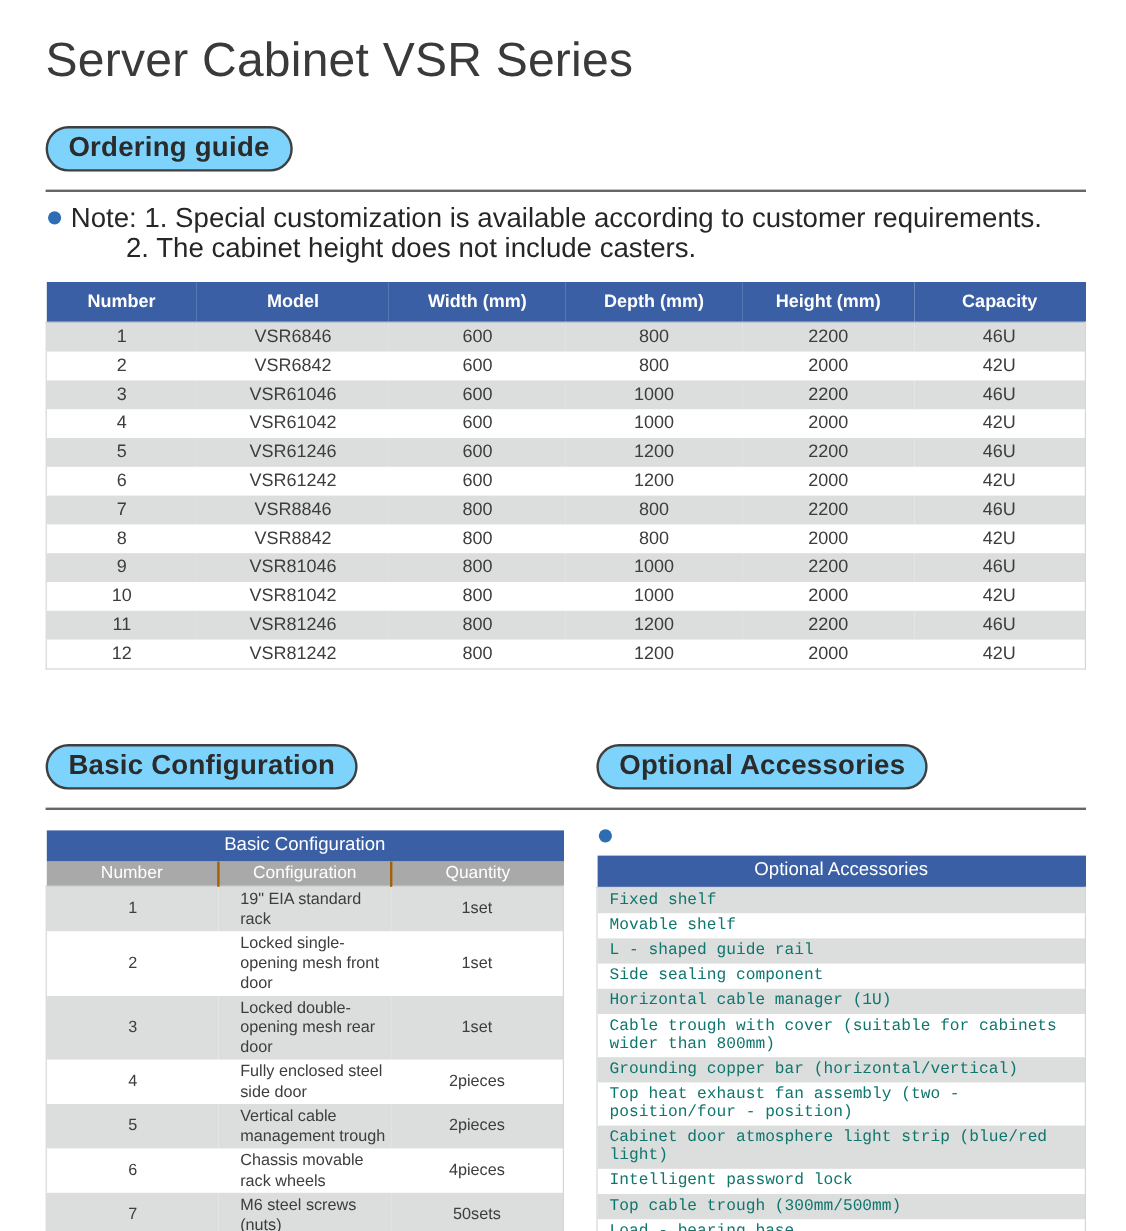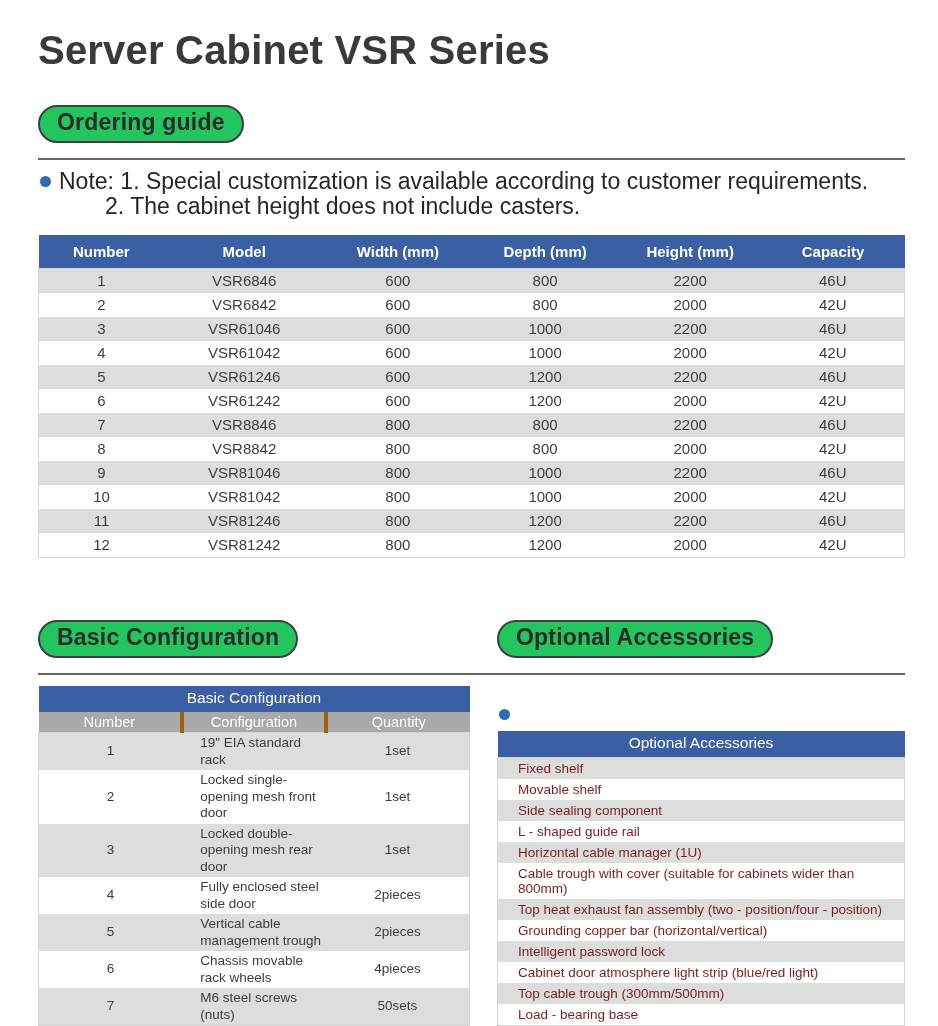--- a/index.html
+++ b/index.html
@@ -12,28 +12,28 @@
   }
   *{box-sizing:border-box;}
   html,body{margin:0;padding:0;}
   body{
     width:938px;height:1026px;background:#ffffff;
     font-family:"Liberation Sans",sans-serif;color:var(--text-dark);
   }
   .content{padding:26px 33px 0 38px;}
 
   .page-title{
-    margin:2px 0 0 0;font-size:40px;line-height:44px;font-weight:700;
+    margin:2px 0 0 0;font-size:40px;line-height:44px;font-weight:400;
     color:#3a3a3a;letter-spacing:0.2px;
   }
 
   .pill{
     display:inline-block;border:2.5px solid #3f3f3f;border-radius:22px;
     padding:2px 17px 5px 17px;font-size:23px;font-weight:700;color:#2b2b2b;
-    background:#22c55e;letter-spacing:0.2px;
+    background:#7dd3fc;letter-spacing:0.2px;
   }
   .pill-row-top{margin-top:33px;}
 
   .rule{border:none;border-top:2px solid #666;margin:15px 0 0 0;}
 
   .note{display:flex;margin-top:9px;font-size:23px;line-height:25px;color:#262626;}
   .note .dot{
     flex:0 0 auto;width:11px;height:11px;border-radius:50%;
     background:var(--dot-blue);margin:7px 8px 0 2px;
   }
@@ -51,57 +51,57 @@
   }
   .main-table tbody tr:nth-child(odd){background:var(--row-gray);}
   .main-table th:nth-child(1){width:14.5%;}
   .main-table th:nth-child(2){width:18.5%;}
   .main-table th:nth-child(3){width:17%;}
   .main-table th:nth-child(4){width:17%;}
   .main-table th:nth-child(5){width:16.5%;}
   .main-table th:nth-child(6){width:16.5%;}
 
   
-  .cols{display:flex;justify-content:space-between;align-items:flex-end;}
+  .cols{display:flex;justify-content:space-between;align-items:center;}
   .cols-pills{margin-top:62px;}
   .col-left{width:432px;}
   .col-right{width:408px;}
 
   
   .sub-table{width:100%;border-collapse:collapse;margin-top:11px;table-layout:fixed;}
   .sub-table .title-bar th{
     background:var(--blue);color:#fff;font-weight:400;font-size:15.5px;
     padding:3px 2px 5px;text-align:center;
   }
   .sub-table .col-bar th{
     background:var(--bar-gray);color:#fff;font-weight:400;font-size:14.5px;
     padding:2px;text-align:center;
   }
-  .sub-table .col-bar th + th{border-left:4px solid #a16207;}
+  .sub-table .col-bar th + th{border-left:2px solid #a16207;}
   .sub-table .col-bar th:nth-child(1){width:18.5%;}
   .sub-table .col-bar th:nth-child(2){width:59.5%;}
   .sub-table .col-bar th:nth-child(3){width:22%;}
   .sub-table tbody{border:1px solid var(--border-gray);}
   .sub-table tbody tr:nth-child(odd){background:var(--row-gray);}
   .sub-table tbody td{
     font-size:13.5px;color:#3d3d3d;text-align:center;padding:2px;line-height:16.5px;
   }
   .sub-table tbody td:nth-child(2){text-align:left;padding-left:18px;}
 
   
   .opt-table{width:100%;border-collapse:collapse;margin-top:11px;}
   .opt-table .title-bar th{
     background:var(--blue);color:#fff;font-weight:400;font-size:15.5px;
     padding:3px 2px 5px;text-align:center;
   }
   .opt-table tbody{border:1px solid var(--border-gray);}
   .opt-table tbody tr:nth-child(odd){background:var(--row-gray);}
   .opt-table tbody td{
-    font-size:13.5px;color:#7f1d1d;text-align:left;
-    padding:3px 4px 3px 20px;line-height:15px;
+    font-size:13.5px;color:#0f766e;text-align:left;
+    padding:3px 4px 3px 10px;line-height:15px;font-family:Liberation Mono, monospace;
   }
 </style>
 </head>
 <body>
 
 <div class="content">
 
   <h1 class="page-title">Server Cabinet VSR Series</h1>
 
   <div class="pill-row-top">
@@ -304,42 +304,42 @@
           </tr>
         </thead>
         <tbody>
             <tr>
               <td>Fixed shelf</td>
             </tr>
             <tr>
               <td>Movable shelf</td>
             </tr>
             <tr>
+              <td>L - shaped guide rail</td>
+            </tr>
+            <tr>
               <td>Side sealing component</td>
             </tr>
             <tr>
-              <td>L - shaped guide rail</td>
-            </tr>
-            <tr>
               <td>Horizontal cable manager (1U)</td>
             </tr>
             <tr>
               <td>Cable trough with cover (suitable for cabinets wider than 800mm)</td>
             </tr>
             <tr>
+              <td>Grounding copper bar (horizontal/vertical)</td>
+            </tr>
+            <tr>
               <td>Top heat exhaust fan assembly (two - position/four - position)</td>
             </tr>
             <tr>
-              <td>Grounding copper bar (horizontal/vertical)</td>
+              <td>Cabinet door atmosphere light strip (blue/red light)</td>
             </tr>
             <tr>
               <td>Intelligent password lock</td>
-            </tr>
-            <tr>
-              <td>Cabinet door atmosphere light strip (blue/red light)</td>
             </tr>
             <tr>
               <td>Top cable trough (300mm/500mm)</td>
             </tr>
             <tr>
               <td>Load - bearing base</td>
             </tr>
           </tbody>
       </table>
     </div>

